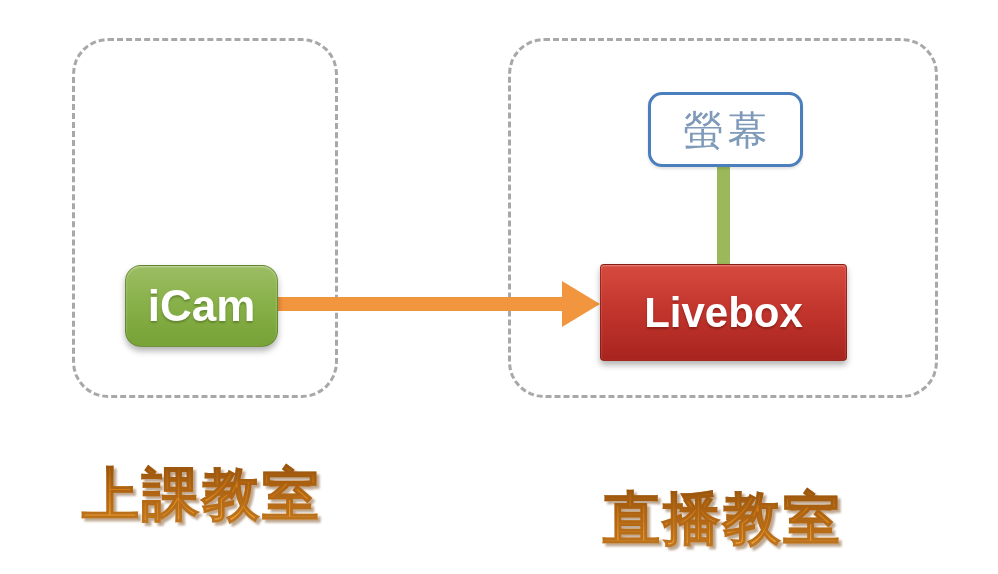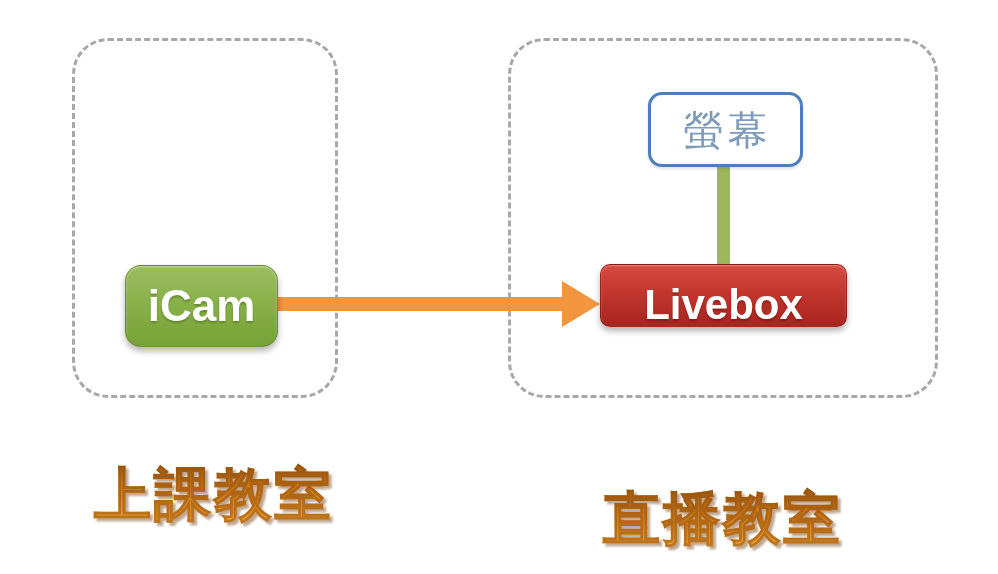--- a/index.html
+++ b/index.html
@@ -71,26 +71,25 @@
     border: 1px solid rgba(80,110,30,0.55);
     box-shadow: 0 4px 6px rgba(0,0,0,0.30), inset 0 1px 2px rgba(255,255,255,0.45);
   }
   .node.icam .node-label {
     color: #ffffff;
     font-size: 44px;
     text-shadow: 0 2px 2px rgba(60,90,20,0.45);
   }
 
   .node.livebox {
-    left: 600px; top: 264px; width: 247px; height: 63px;
-    border-radius: 10px;
+    left: 600px; top: 264px; width: 247px; height: 97px;
+    border-radius: 4px;
     background: linear-gradient(180deg, #d64a3e 0%, #c3362e 45%, #a8241e 100%);
     border: 1px solid rgba(120,20,15,0.6);
     box-shadow: 0 4px 6px rgba(0,0,0,0.30), inset 0 1px 2px rgba(255,255,255,0.35);
-    align-items: flex-end;
   }
   .node.livebox .node-label {
     color: #ffffff;
     font-size: 42px;
     text-shadow: 0 2px 2px rgba(100,15,10,0.5);
   }
 
   .node.screen {
     left: 648px; top: 92px; width: 155px; height: 75px;
     border-radius: 14px;
@@ -115,21 +114,21 @@
     font-weight: bold;
     letter-spacing: 3px;
     line-height: 1.15;
     background: linear-gradient(180deg, #9e5a0d 0%, #cd7b18 38%, #ec9a2c 78%, #f6ae47 100%);
     -webkit-background-clip: text;
     background-clip: text;
     color: transparent;
     -webkit-text-stroke: 1px rgba(145, 78, 12, 0.55);
     filter: drop-shadow(3px 3px 1px rgba(110, 60, 10, 0.45));
   }
-  .caption.left  { left: 81px;  width: 266px; }
+  .caption.left  { left: 69px;  width: 266px; }
   .caption.right { left: 508px; width: 430px; margin-top: 24px; }
 </style>
 </head>
 <body>
 
 <div class="canvas">
 
   <div class="group-box left"></div>
   <div class="group-box right"></div>
 

